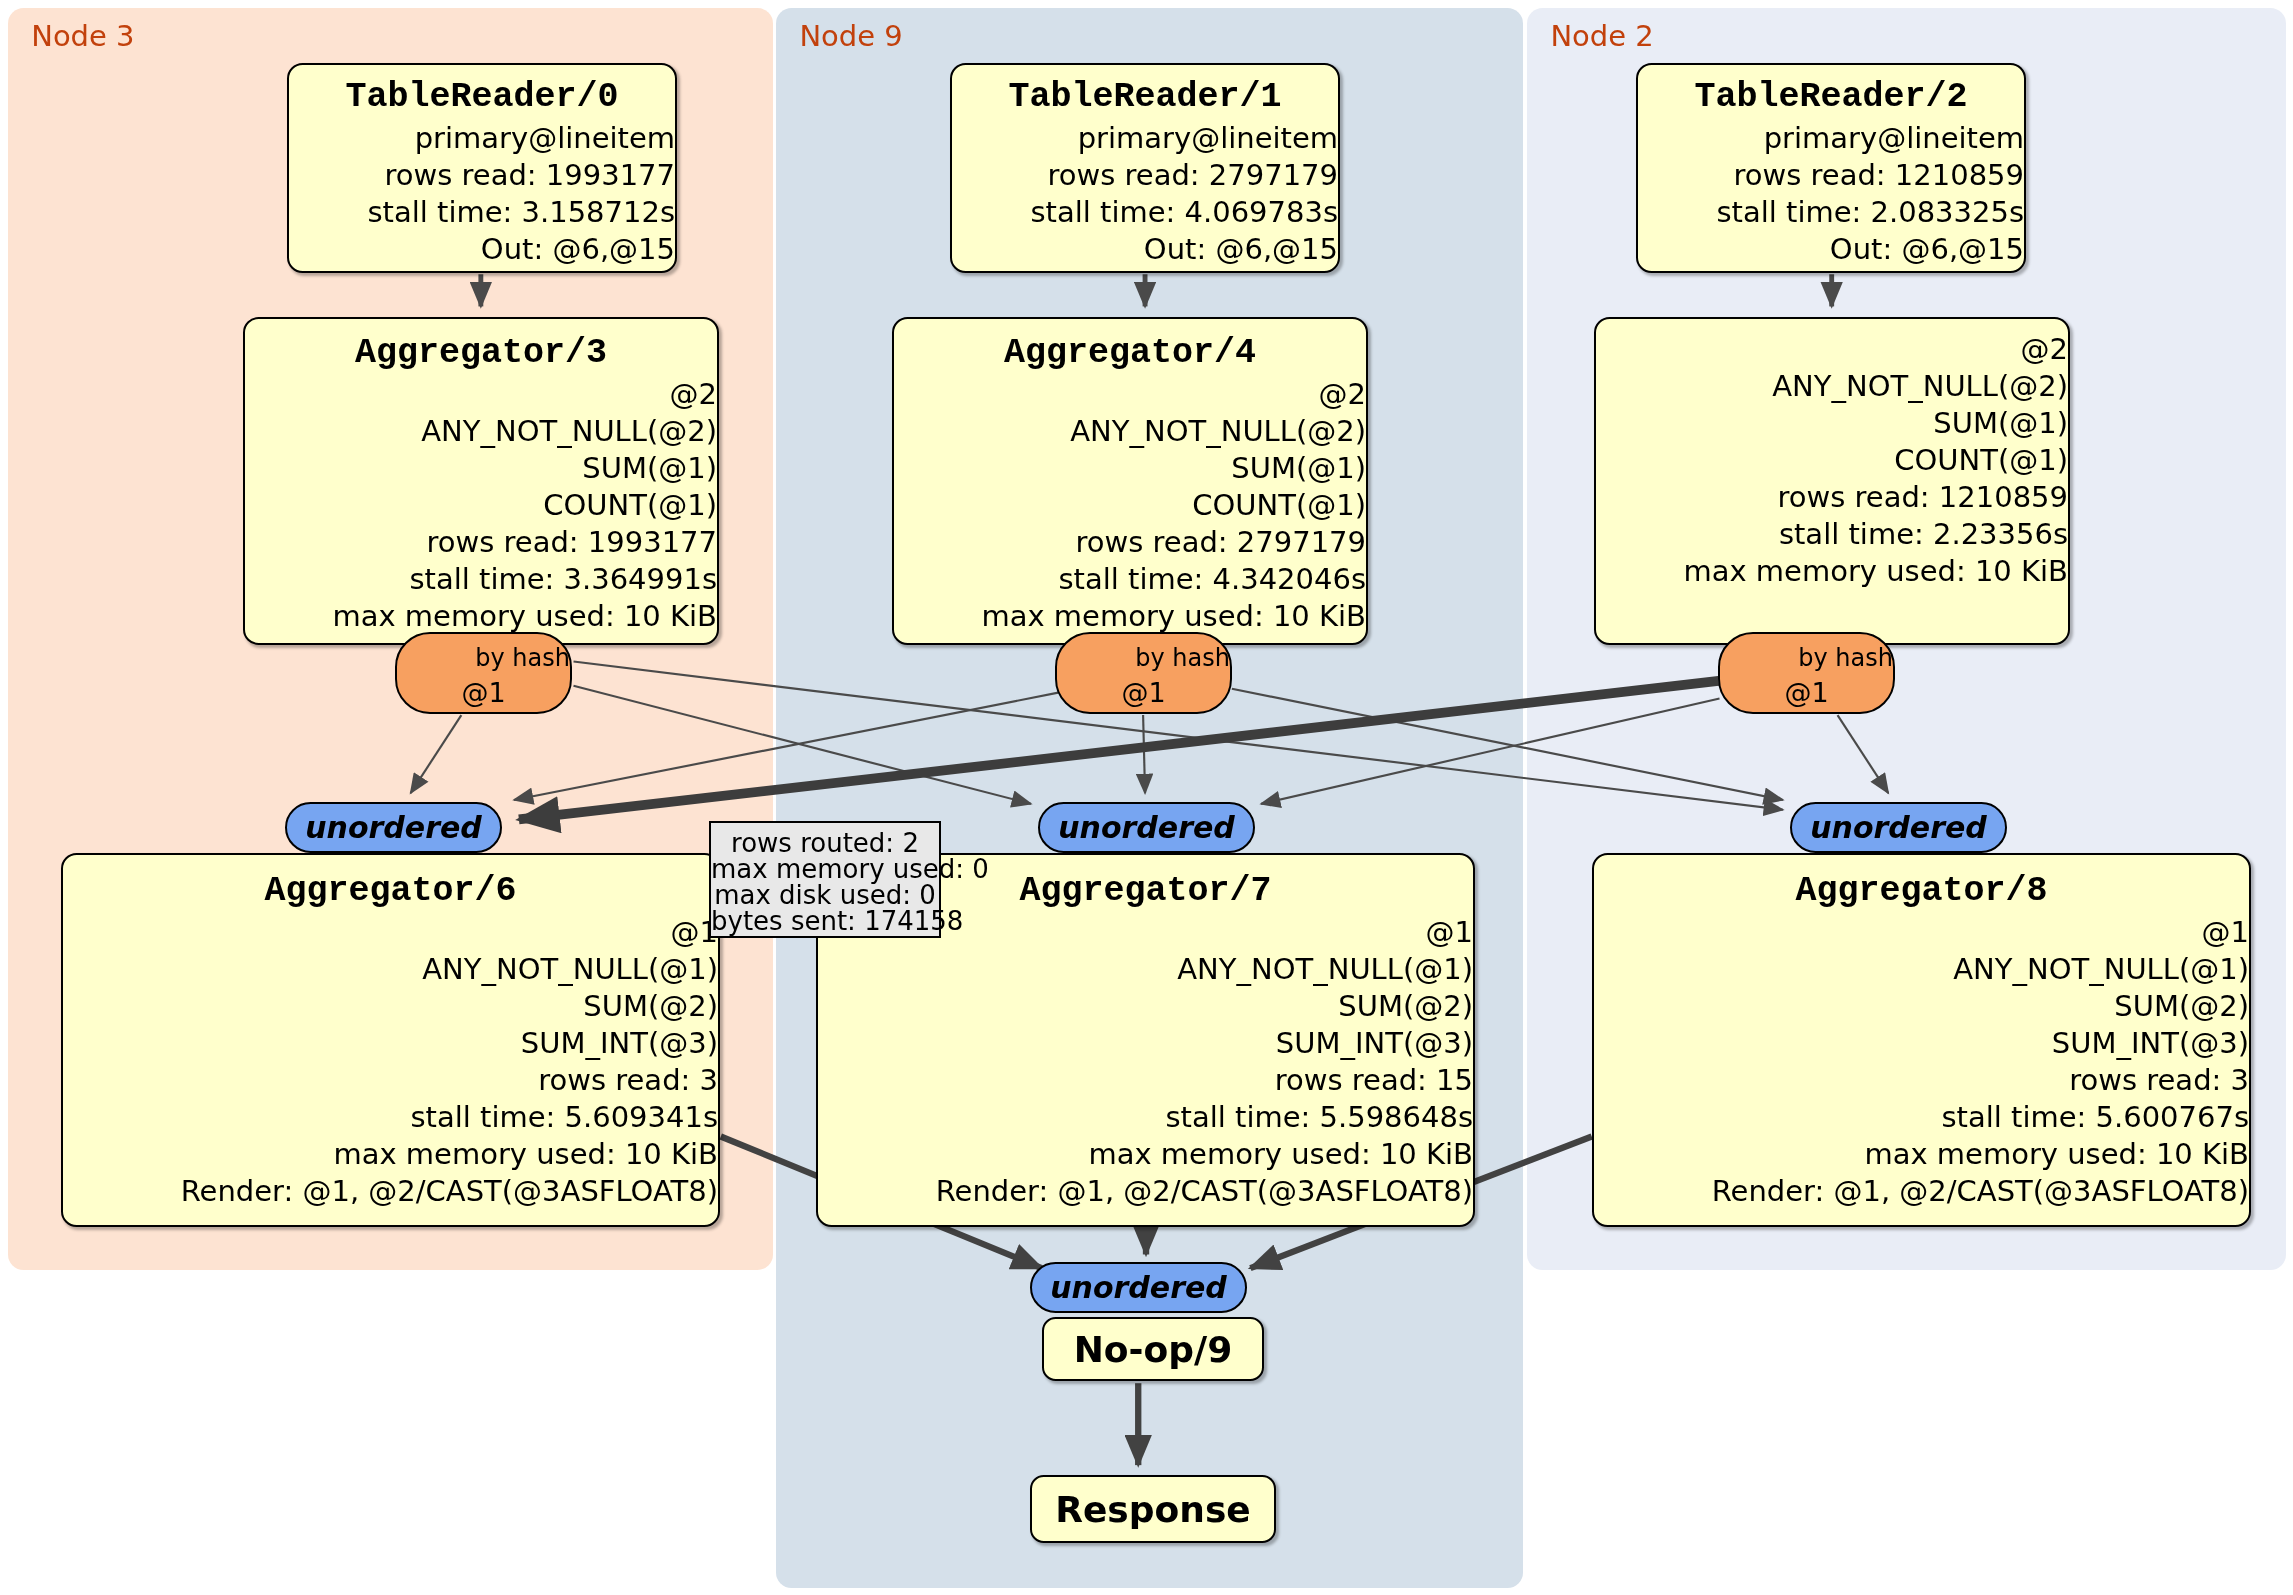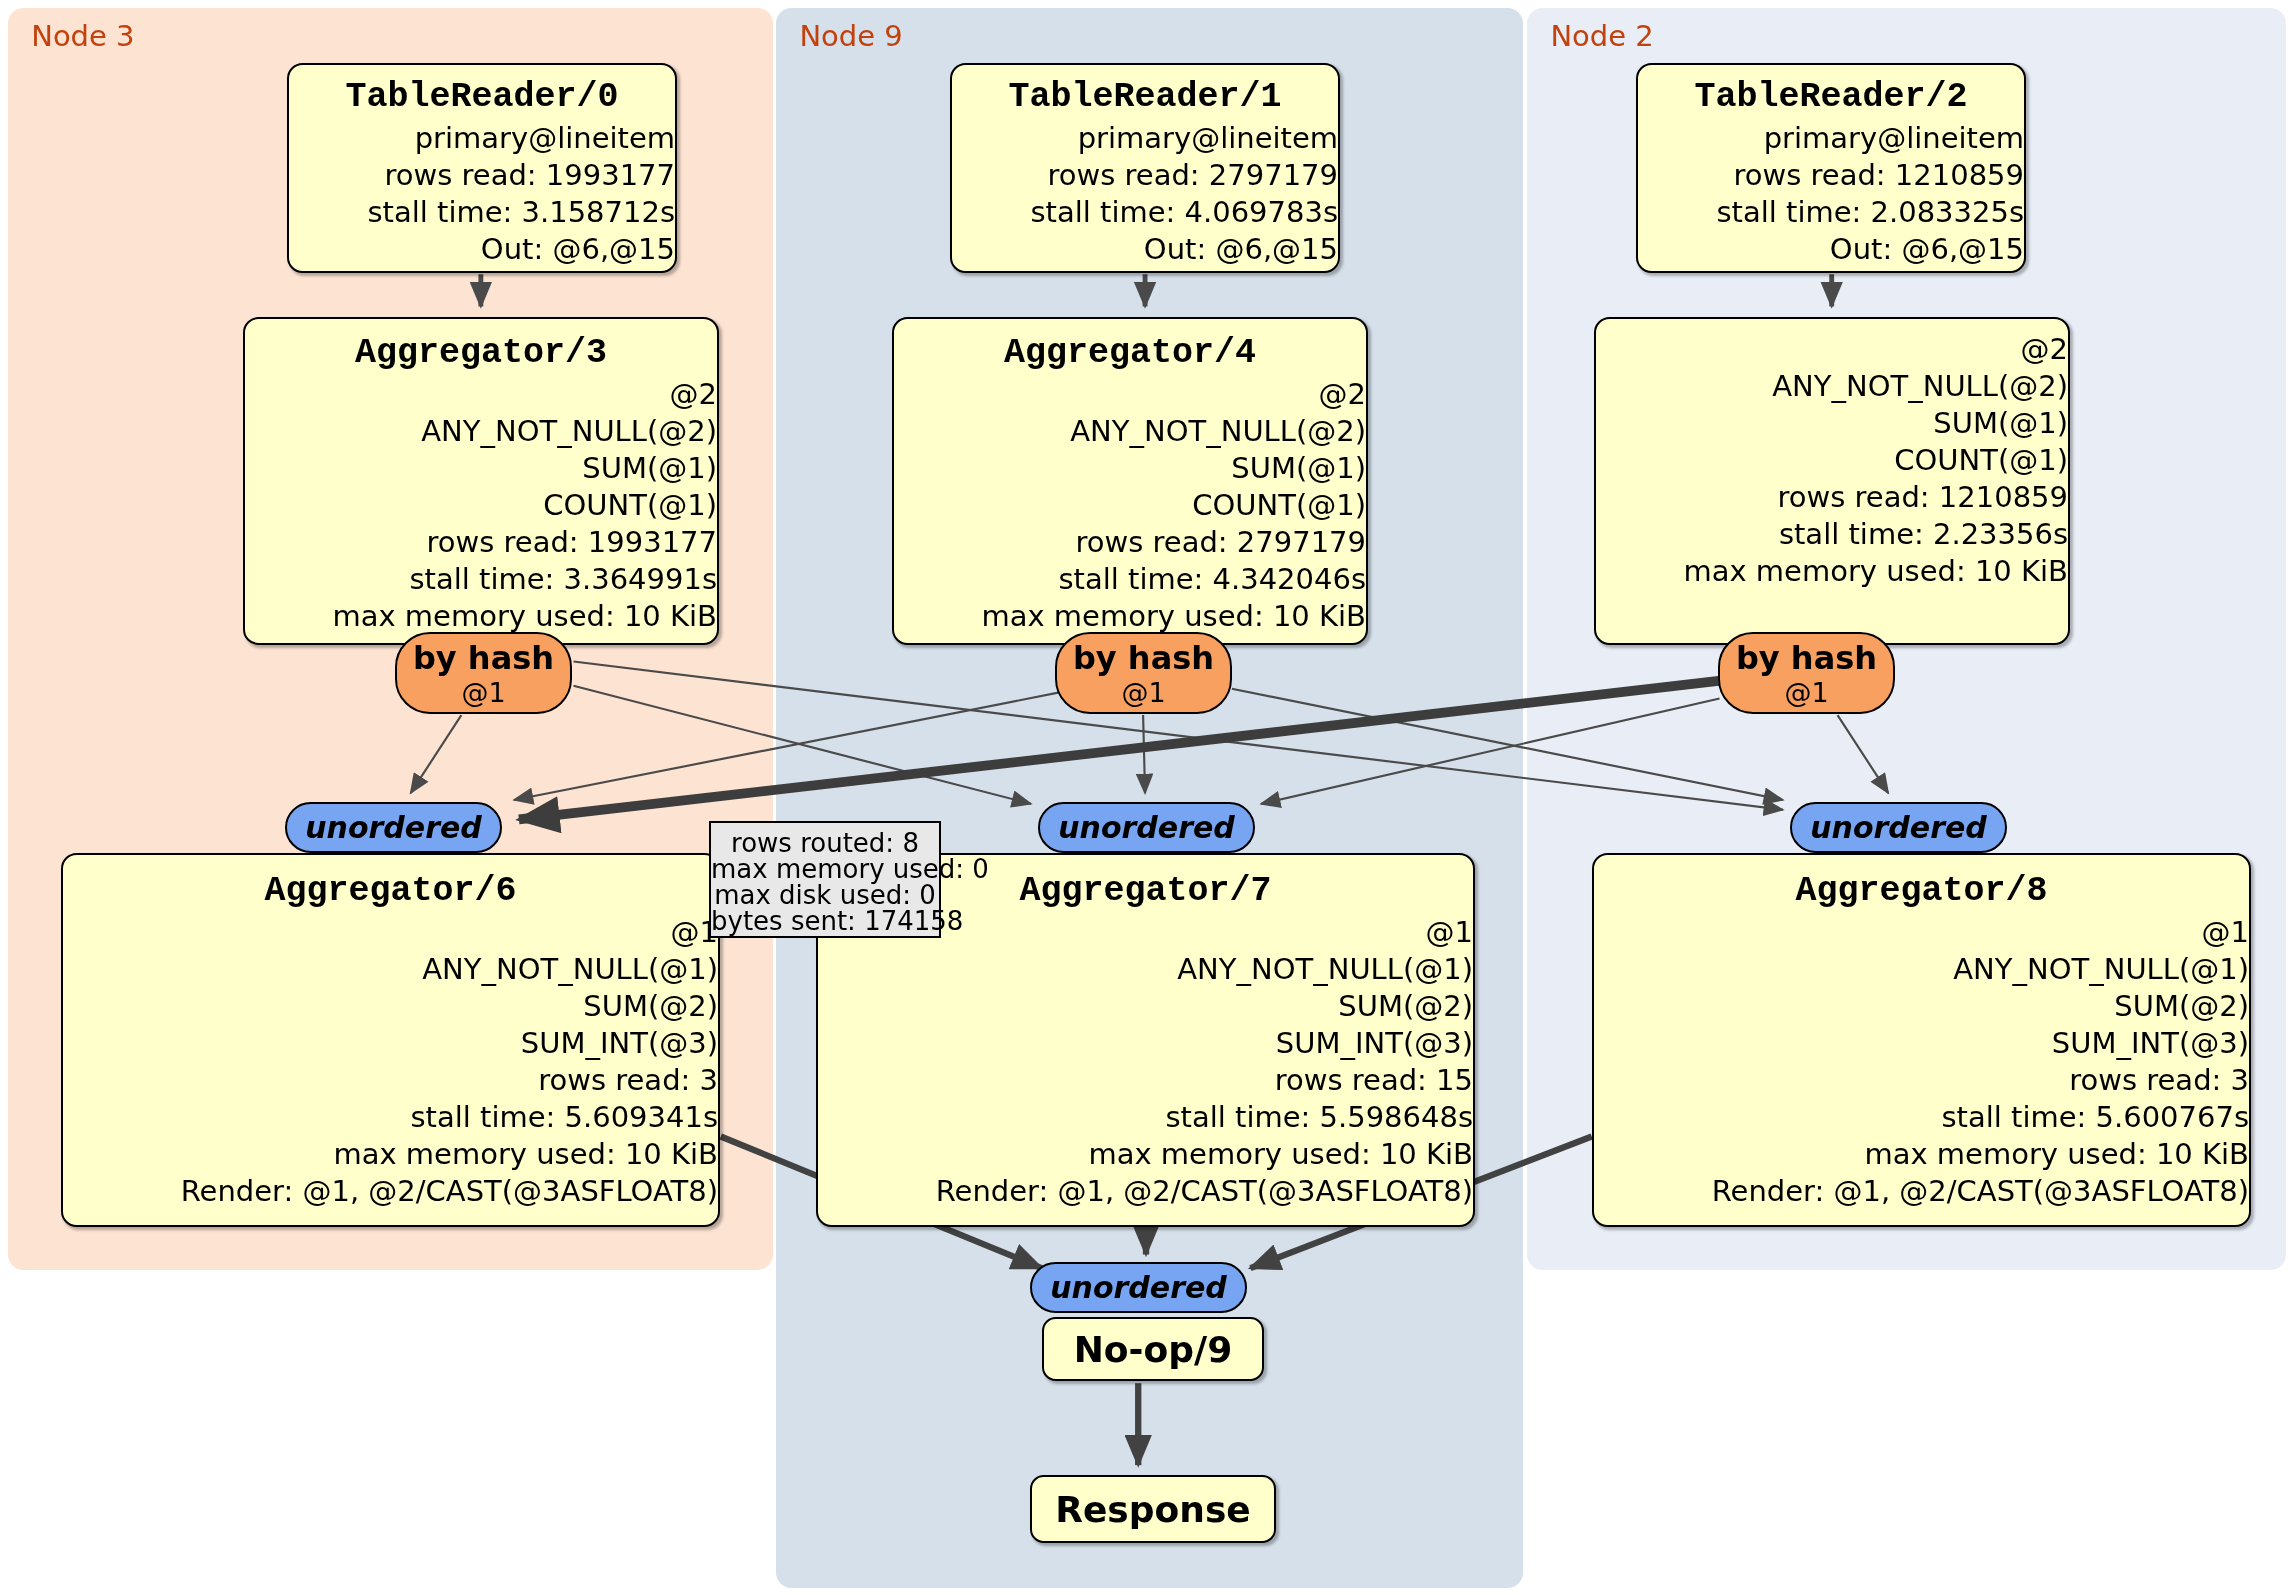--- a/index.html
+++ b/index.html
@@ -21,21 +21,21 @@
     box-shadow:2.9px 2.9px 2.9px rgba(0,0,0,.28);color:#000;
   }
   .op-title{font-weight:bold;font-size:35px;line-height:45px;font-family:Liberation Mono, monospace;}
   .op-line{font-size:29px;line-height:37px;white-space:nowrap;text-align:right;}
   .tr-box{padding-top:9.8px;}
   .agg2-box{padding-top:11.7px;}
   .agg3-box{padding-top:13.7px;}
 
   .pill{position:absolute;box-sizing:border-box;border:2.9px solid #000;text-align:center;z-index:4;color:#000;}
   .router{background:#f7a060;border-radius:35px;}
-  .router-label{font-weight:bold;font-size:32px;line-height:39px;margin-top:4.9px;}
+  .router-label{font-weight:normal;font-size:24px;line-height:39px;margin-top:4.9px;text-align:right;}
   .router-key{font-size:27px;line-height:29px;}
   .sync{
     background:#77a5f1;border-radius:27px;display:flex;align-items:center;justify-content:center;
     font-weight:bold;font-size:30px;font-style:italic;
   }
   .label-box{
     position:absolute;background:#ffffcc;border:2px solid #000;border-radius:13.7px;
     box-sizing:border-box;display:flex;align-items:center;justify-content:center;
     font-weight:bold;font-size:36px;z-index:3;box-shadow:2.9px 2.9px 2.9px rgba(0,0,0,.28);color:#000;margin-left:15px;
   }
@@ -202,21 +202,21 @@
     <div class="op-line">ANY_NOT_NULL(@1)</div>
     <div class="op-line">SUM(@2)</div>
     <div class="op-line">SUM_INT(@3)</div>
     <div class="op-line">rows read: 3</div>
     <div class="op-line">stall time: 5.600767s</div>
     <div class="op-line">max memory used: 10 KiB</div>
     <div class="op-line">Render: @1, @2/CAST(@3ASFLOAT8)</div>
   </div>
 
   <div class="tooltip">
-    <div class="tooltip-line">rows routed: 8</div>
+    <div class="tooltip-line">rows routed: 2</div>
     <div class="tooltip-line">max memory used: 0</div>
     <div class="tooltip-line">max disk used: 0</div>
     <div class="tooltip-line">bytes sent: 174158</div>
   </div>
 
   <div class="pill sync" style="left:1030px;top:1262px;width:217px;height:51px">
     <span>unordered</span>
   </div>
   <div class="label-box" style="left:1027px;top:1317px;width:222px;height:64px">
     <span>No-op/9</span>

